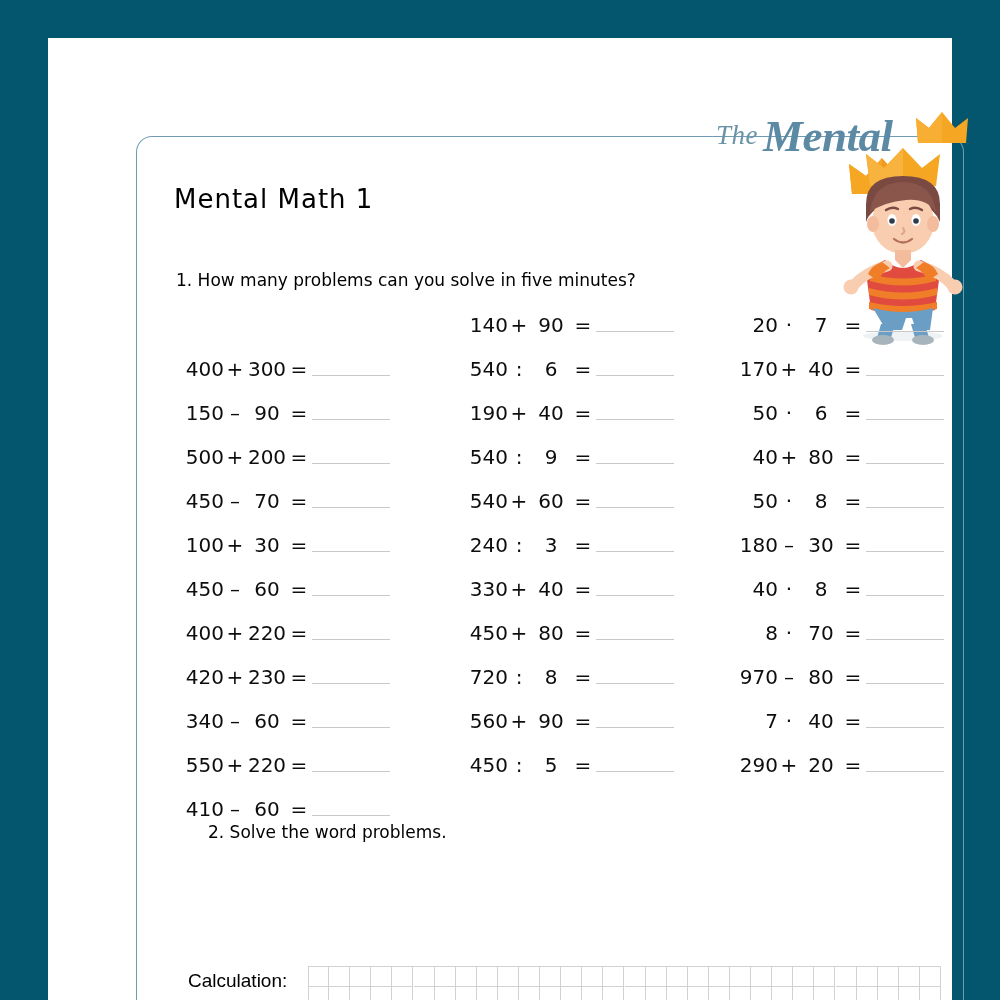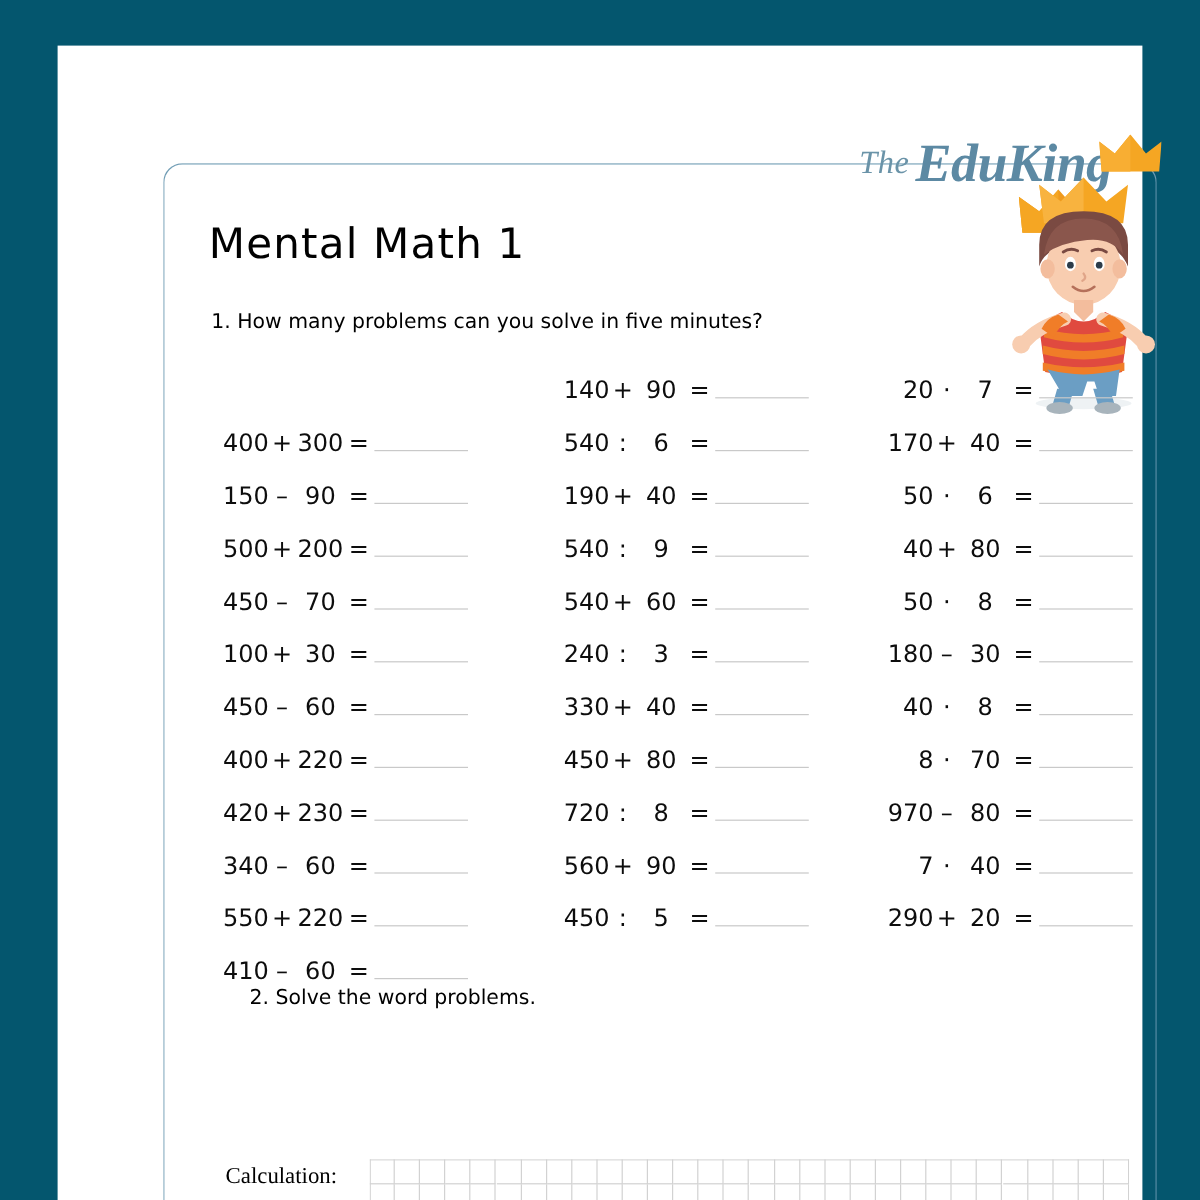--- a/index.html
+++ b/index.html
@@ -88,33 +88,33 @@
     width: 126px;
     height: 200px;
   }
 
   
   #title {
     position: absolute;
     left: 126px;
     top: 146px;
     font-family: "DejaVu Sans", sans-serif;
-    font-size: 35px;
+    font-size: 26px;
     color: #000000;
     letter-spacing: 1px;
     white-space: nowrap;
   }
   .instruction {
     position: absolute;
     font-family: "DejaVu Sans", sans-serif;
     font-size: 17px;
     color: #000;
     white-space: nowrap;
   }
-  #instr1 { left: 128px; top: 220px; text-align: center; }
+  #instr1 { left: 128px; top: 232px; text-align: center; }
   #instr2 { left: 128px; top: 784px; margin-left: 32px; }
 
   
   #problems {
     position: absolute;
     left: 0;
     top: 0;
   }
   .prob-col {
     position: absolute;
@@ -167,21 +167,21 @@
     font-size: 18px;
     line-height: 30px;
     color: #000;
   }
 
   
   #calc-label {
     position: absolute;
     left: 140px;
     top: 932px;
-    font-family: Liberation Serif, serif;
+    font-family: Liberation Sans, sans-serif;
     font-size: 19px;
     color: #000;
   }
   #calc-grid {
     position: absolute;
     left: 260px;
     top: 928px;
     width: 633px;
     height: 72px;
     overflow: hidden;
@@ -204,21 +204,21 @@
 </style>
 </head>
 <body>
 
 <div id="sheet">
 
   <div id="frame"></div>
 
   <div id="logo">
     <span class="the">The</span>
-    <span class="eduking">EduKing</span>
+    <span class="eduking">Mental</span>
 
     <span class="crown-small">
       <svg width="52" height="34" viewBox="0 0 52 34">
         <path d="M2 31 L0 6 L13 16 L26 0 L39 16 L52 6 L50 31 Z" fill="#f5a623"></path>
         <path d="M2 31 L0 6 L13 16 L26 0 L26 31 Z" fill="#f8ae33"></path>
       </svg>
     </span>
 
     <span class="crown-mid">
       <svg width="66" height="40" viewBox="0 0 66 40">

